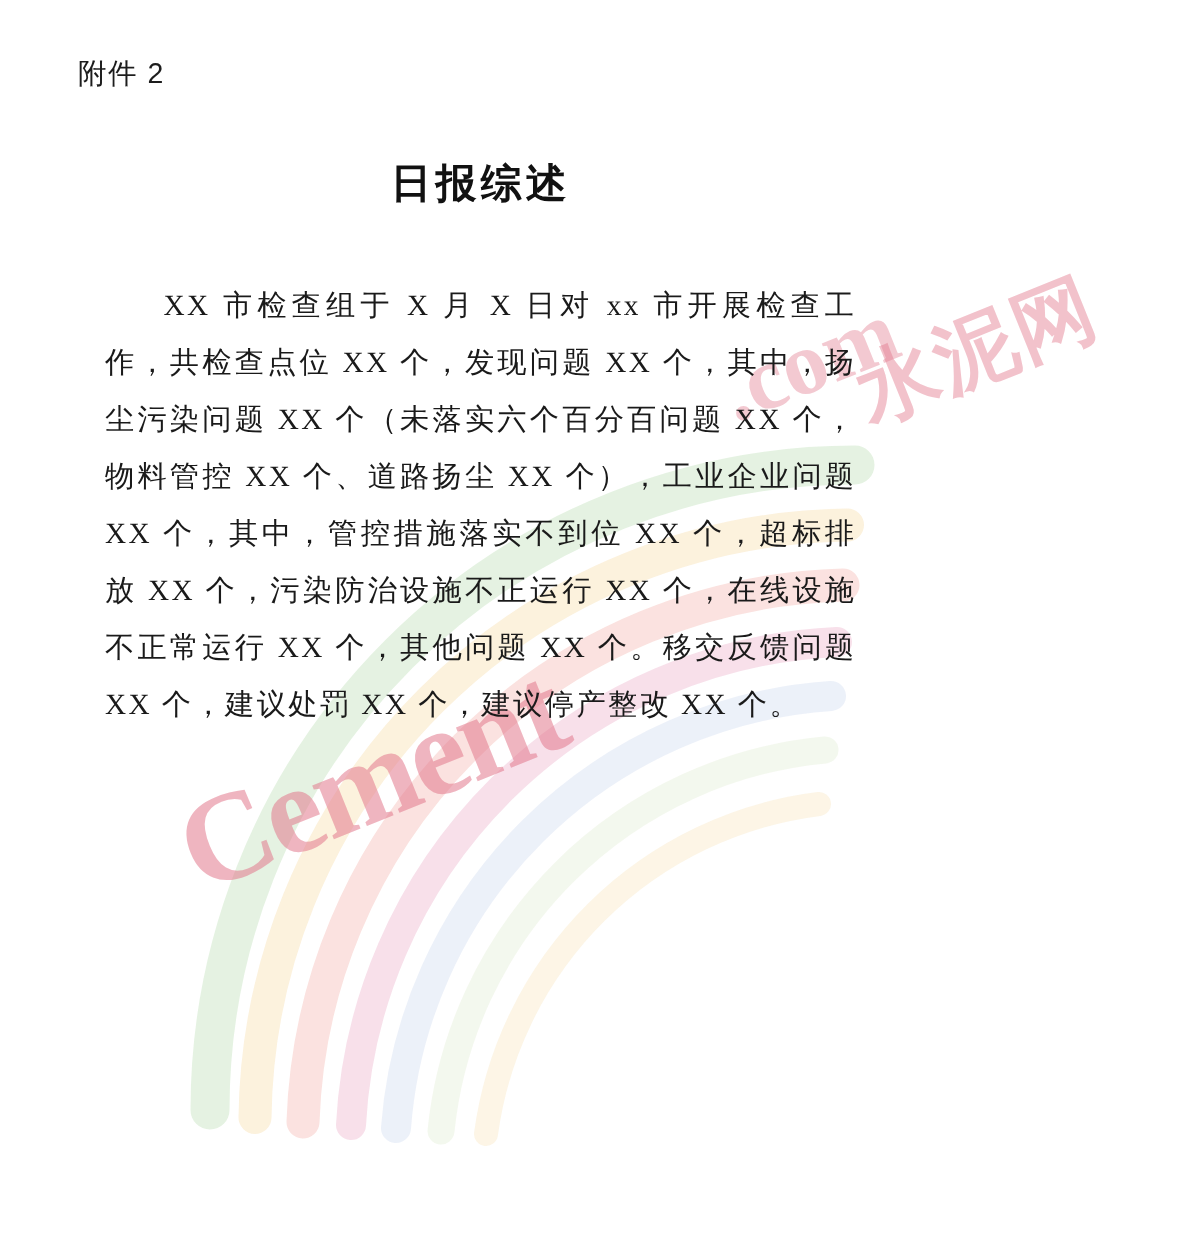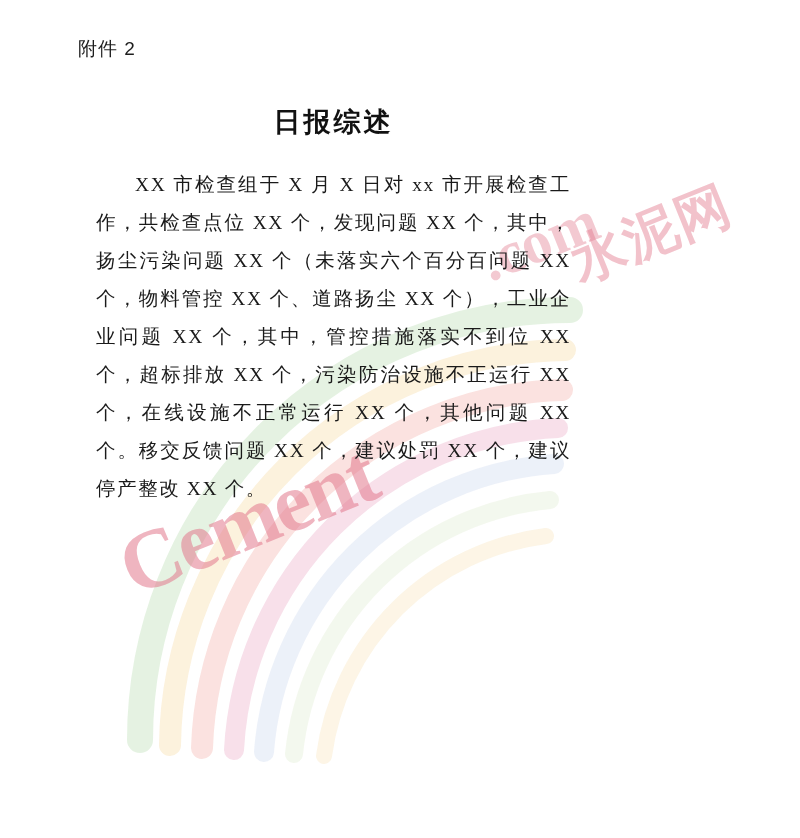--- a/index.html
+++ b/index.html
@@ -13,41 +13,41 @@
     font-family: "Liberation Serif", serif;
     overflow: hidden;
     position: relative;
   }
 
   .page {
     position: relative;
     width: 684px;
     height: 838px;
     box-sizing: border-box;
-    padding: 36px 95px 0 78px;
+    padding: 36px 95px 0 52px;
     z-index: 2;
   }
 
   .attachment-label {
     font-family: "Liberation Sans", sans-serif;
     font-size: 19px;
     color: #1d1d1d;
     letter-spacing: 1px;
     margin: 0 0 42px 0;
     font-weight: 500;
   }
 
   .doc-title {
     text-align: center;
     font-family: "Liberation Serif", serif;
     font-size: 27px;
     font-weight: bold;
     color: #111111;
     letter-spacing: 3px;
-    margin: 0 0 26px 0;
+    margin: 0 0 46px 0;
   }
 
   .body-para {
     font-family: "Liberation Serif", serif;
     font-size: 19.5px;
     line-height: 38px;
     color: #1a1a1a;
     text-align: justify;
     text-justify: inter-ideograph;
     letter-spacing: 1.6px;

